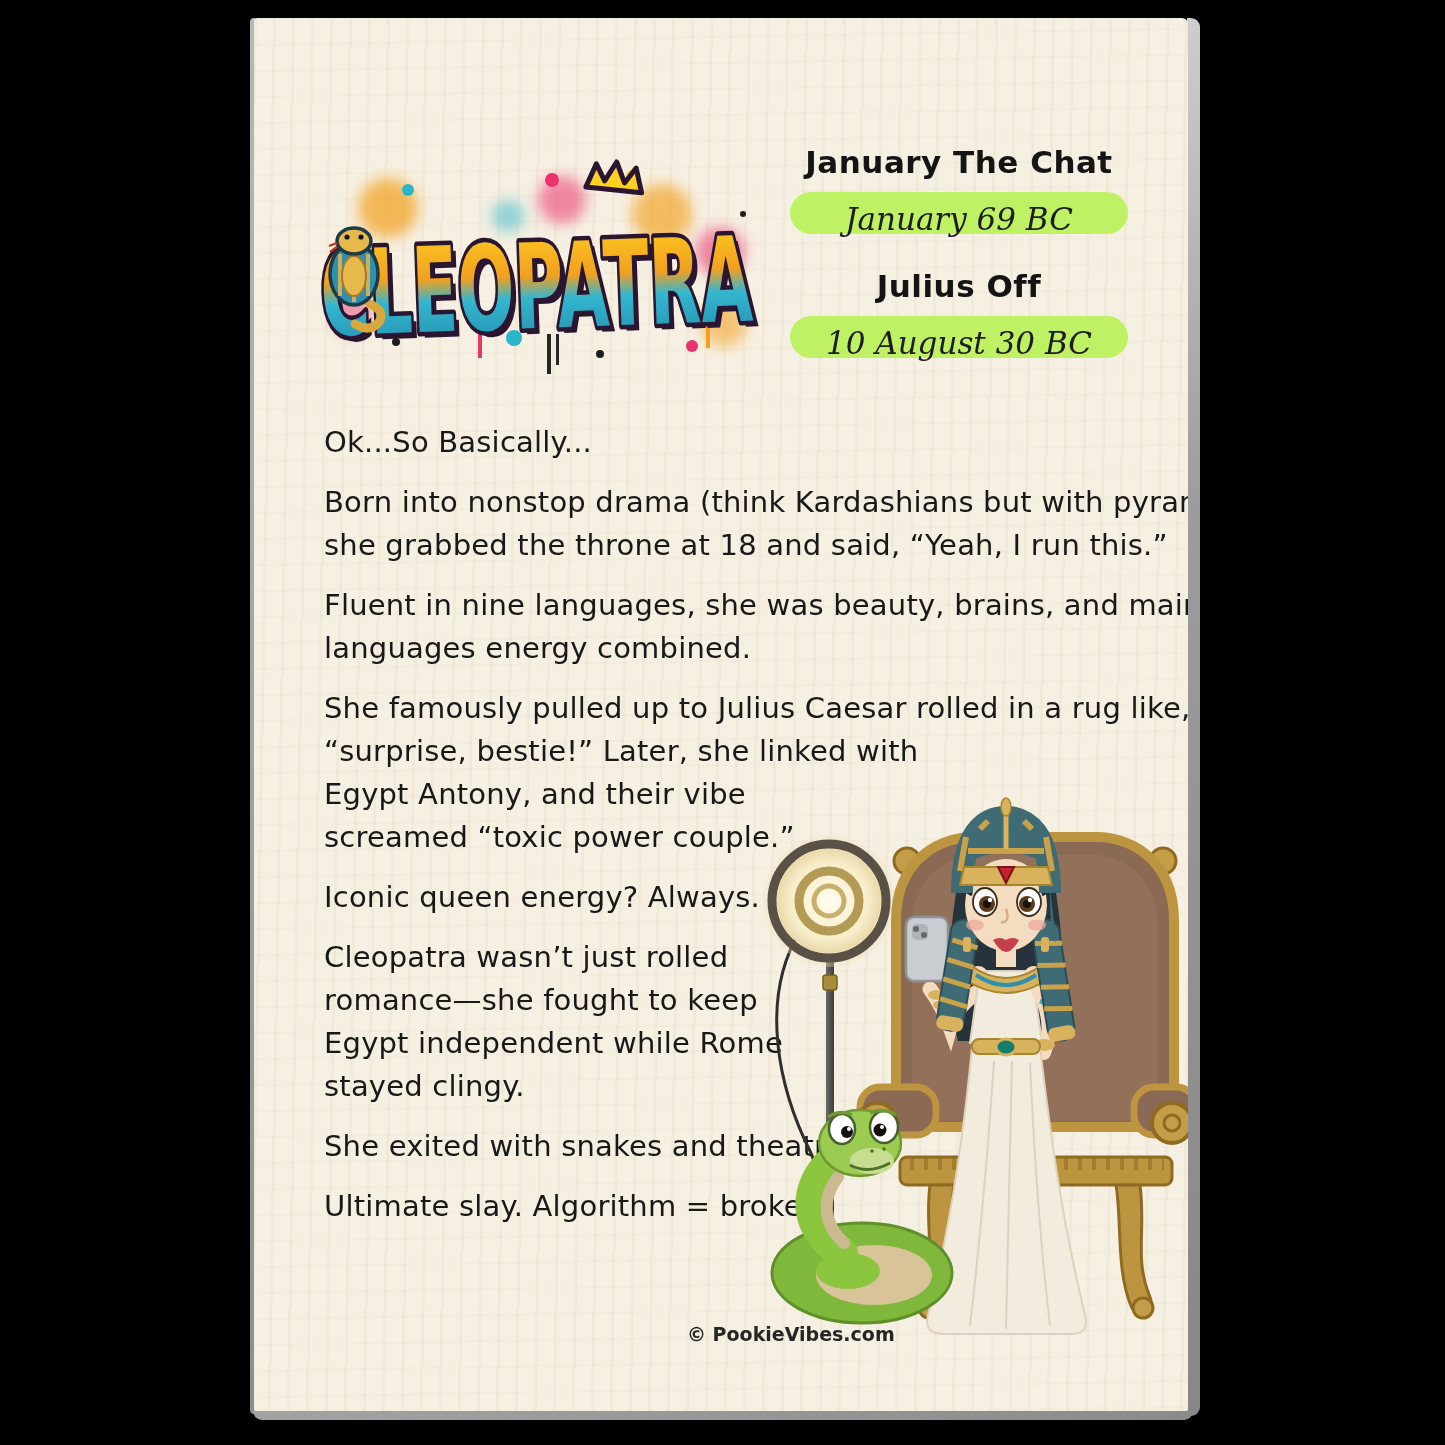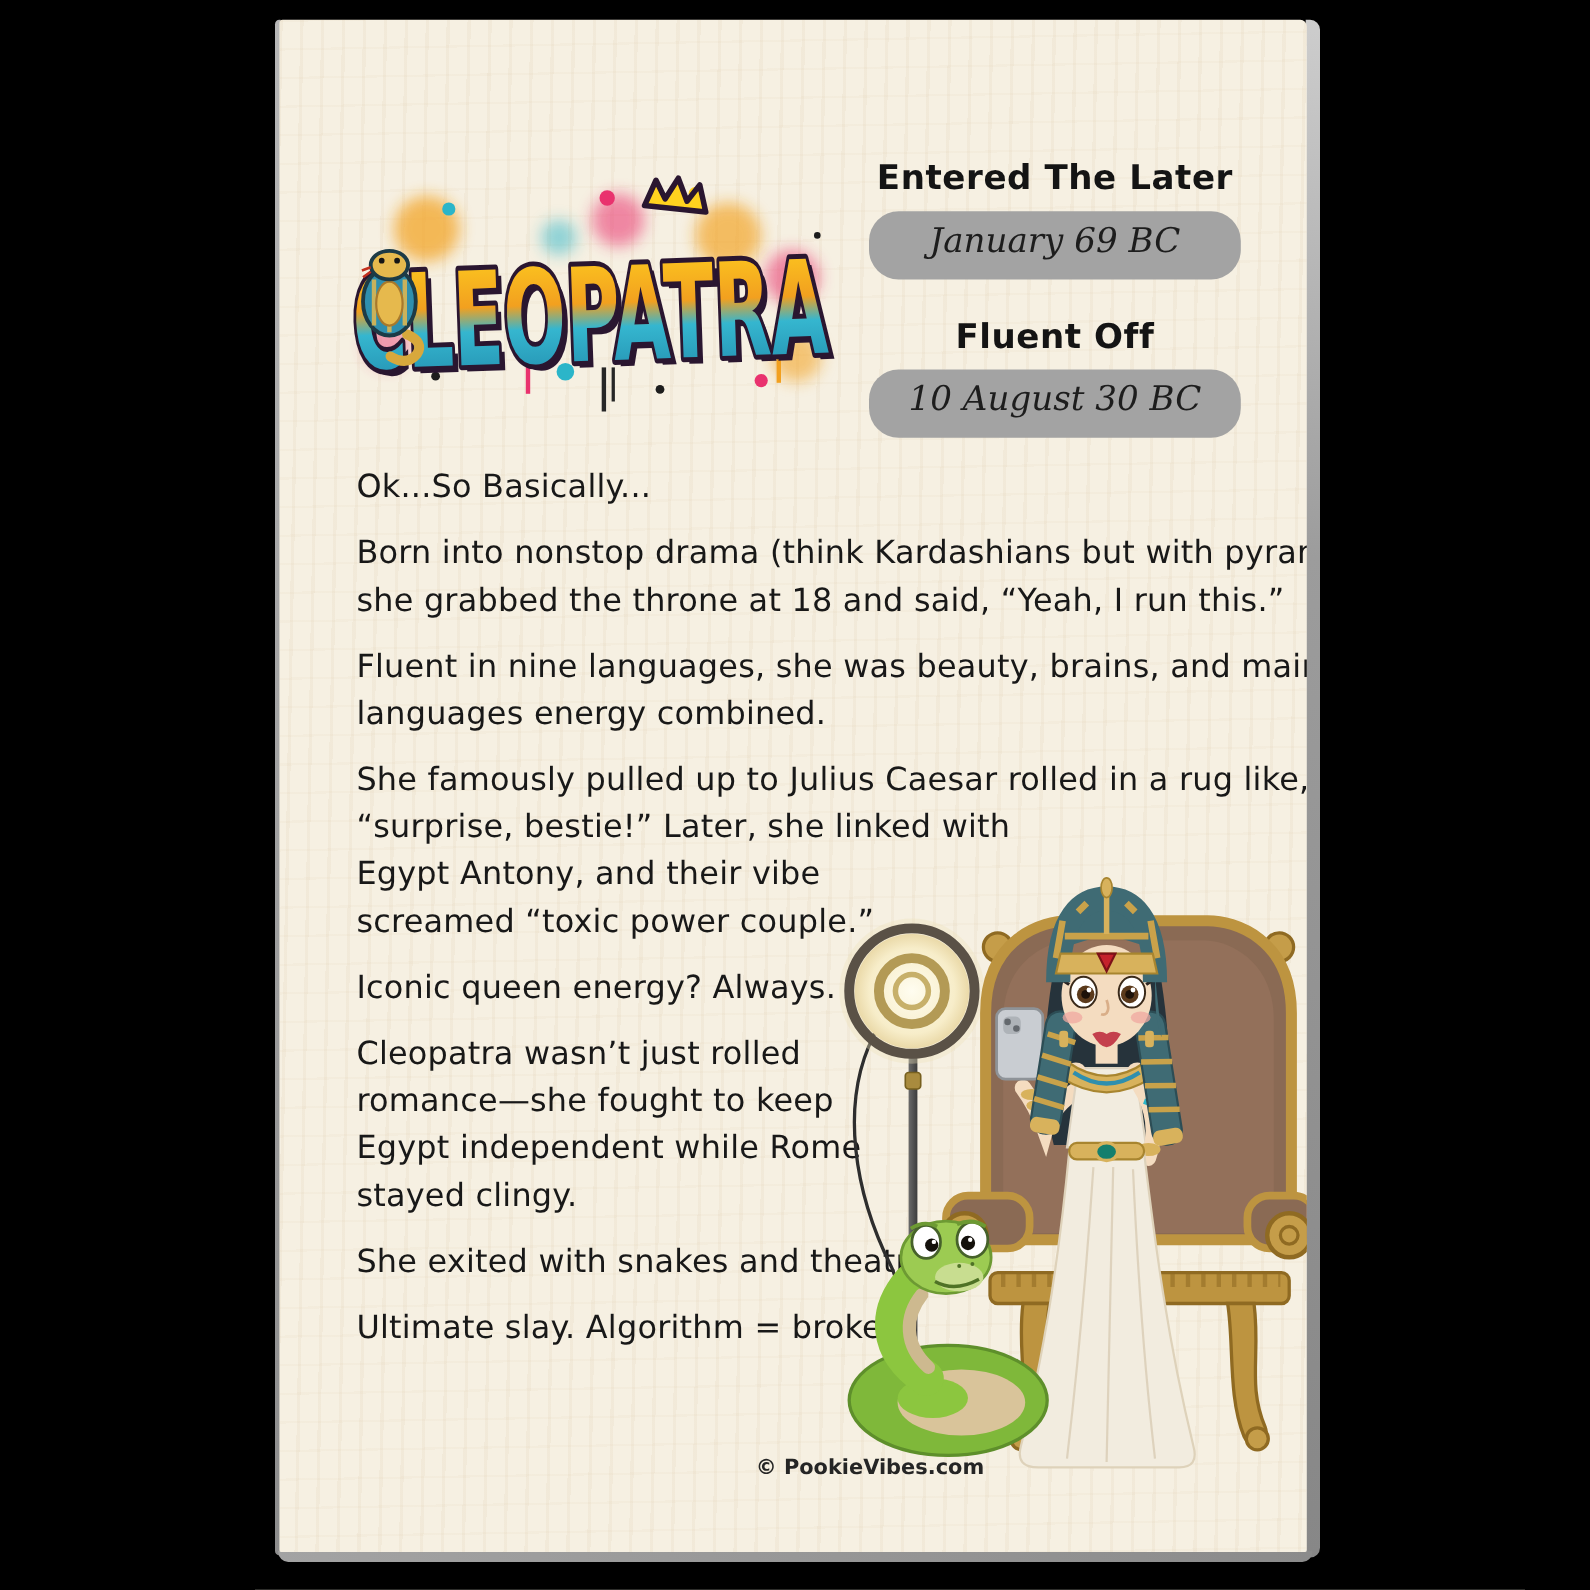--- a/index.html
+++ b/index.html
@@ -18,21 +18,21 @@
     border-radius:3px 6px 2px 2px;overflow:hidden;}
   .panel-face::before{content:"";position:absolute;inset:0;pointer-events:none;
     background:
       repeating-linear-gradient(91deg, rgba(203,176,136,0.10) 0 3px, rgba(255,255,255,0) 3px 19px),
       repeating-linear-gradient(179deg, rgba(214,190,152,0.08) 0 2px, rgba(255,255,255,0) 2px 26px);}
 
   
   .stats{position:absolute;left:536px;top:126px;width:338px;text-align:center;}
   .stat-label{font-size:31px;font-weight:bold;color:#141414;letter-spacing:.5px;}
   .stat-label.second{margin-top:34px;}
-  .stat-pill{margin-top:12px;height:62px;line-height:55px;background:#a3a3a3;border-radius:27px;
+  .stat-pill{margin-top:12px;height:42px;line-height:55px;background:#bef264;border-radius:27px;
     font-family:"DejaVu Serif","Liberation Serif",serif;font-style:italic;font-size:31px;color:#1d1d1d;}
 
   
   .logo{position:absolute;left:46px;top:138px;width:468px;height:218px;}
 
   
   .content{position:absolute;left:70px;top:403px;width:824px;}
   .para{margin-bottom:17px;}
   .line{font-size:29px;line-height:43px;font-weight:normal;color:#181818;letter-spacing:.2px;white-space:nowrap;}
 
@@ -108,23 +108,23 @@
             <ellipse cx="36" cy="52" rx="12" ry="20" fill="#e6b94d" stroke="#a8792c" stroke-width="2"></ellipse>
             <ellipse cx="36" cy="17" rx="17" ry="13" fill="#e6b94d" stroke="#1d3b46" stroke-width="3.5"></ellipse>
             <circle cx="29" cy="13" r="2.6" fill="#151515"></circle>
             <circle cx="43" cy="13" r="2.6" fill="#151515"></circle>
             <path d="M19,19 l-8,3 m8,1 l-7,5" stroke="#c2301f" stroke-width="2.4" fill="none"></path>
           </g>
         </svg>
       </div>
 
       <div class="stats">
-        <div class="stat-label">Entered The Later</div>
+        <div class="stat-label">January The Chat</div>
         <div class="stat-pill">January 69 BC</div>
-        <div class="stat-label second">Fluent Off</div>
+        <div class="stat-label second">Julius Off</div>
         <div class="stat-pill">10 August 30 BC</div>
       </div>
 
       <div class="content">
           <div class="para">
             <div class="line">Ok...So Basically...</div>
           </div>
           <div class="para">
             <div class="line">Born into nonstop drama (think Kardashians but with pyramids),</div>
             <div class="line">she grabbed the throne at 18 and said, “Yeah, I run this.”</div>

